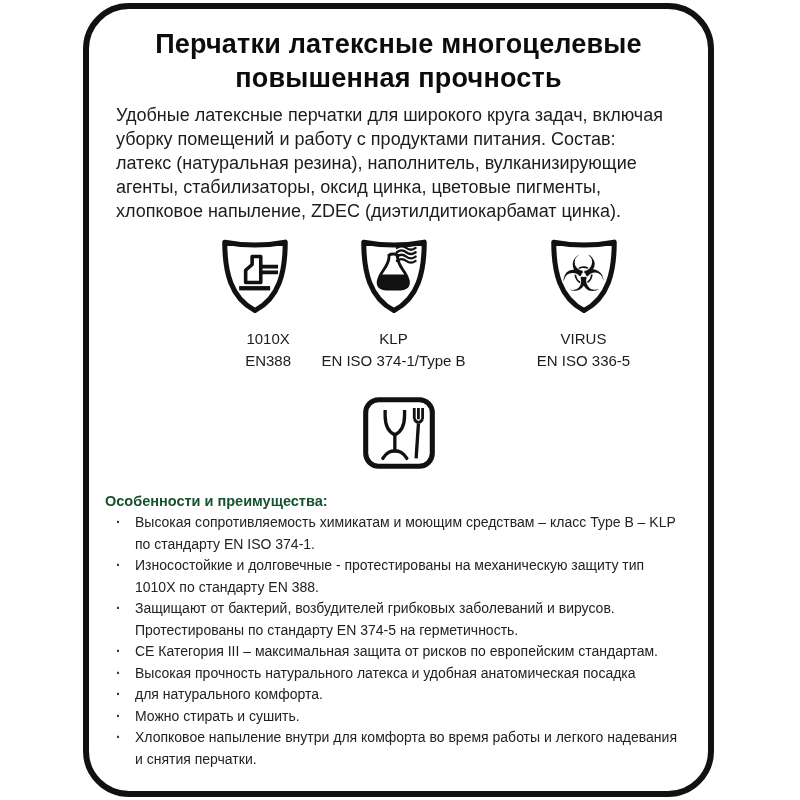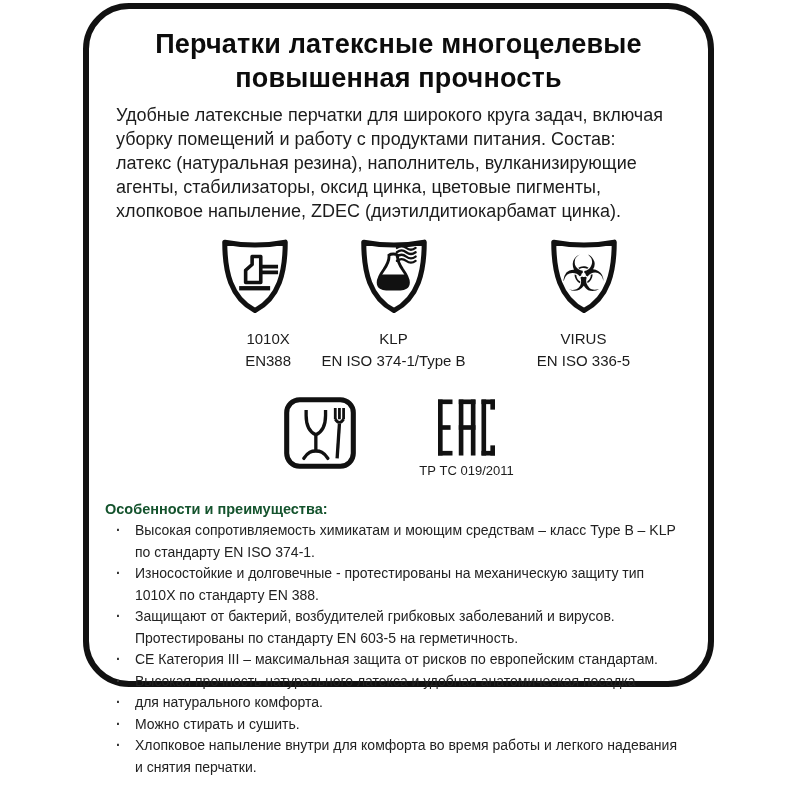--- a/index.html
+++ b/index.html
@@ -1,21 +1,21 @@
 <!DOCTYPE html>
 <html lang="ru"><head>
 <meta charset="utf-8">
 <style>
   html,body{margin:0;padding:0;}
   body{
     width:800px;height:800px;background:#ffffff;position:relative;overflow:hidden;
     font-family:"Liberation Sans","DejaVu Sans",sans-serif;color:#141414;
   }
   .card{
-    position:absolute;left:83px;top:3px;width:631px;height:684px;
+    position:absolute;left:83px;top:3px;width:631px;height:794px;
     box-sizing:border-box;border:6px solid #111111;border-radius:46px;
     background:#ffffff;
   }
   .title{
     margin:18px 10px 0;text-align:center;white-space:pre-line;
     font-size:27px;line-height:34px;font-weight:700;color:#0c0c0c;letter-spacing:.2px;
   }
   .desc{
     margin:8px 14px 0 27px;white-space:pre-line;
     font-size:18px;line-height:24px;color:#1c1c1c;
@@ -120,52 +120,32 @@
         <rect class="stroke" x="4" y="4" width="72" height="72" rx="14" stroke-width="5.5"></rect>
         <path class="stroke" stroke-width="3.6" d="M25 15 L25 21 Q25 37 35.5 42 Q46 37 46 21 L46 15"></path>
         <path class="stroke" stroke-width="3.6" d="M35.5 42 L35.5 60"></path>
         <path class="stroke" stroke-width="3.6" stroke-linecap="round" d="M22.5 67.5 C27 60 31 59.5 35.5 59.5 C40 59.5 44 60 48.5 67.5"></path>
         <path class="stroke" stroke-width="3" d="M56.5 13 L56.5 25 M61 13 L61 25 M65.5 13 L65.5 25"></path>
         <path class="stroke" stroke-width="3" d="M56.5 25 Q61 32 65.5 25"></path>
         <path class="stroke" stroke-width="3.6" d="M61 30 L58.5 67.5"></path>
       </svg>
     </div>
 
-    <div class="eac-block">
-      <svg width="57" height="57" viewBox="0 0 59 58">
-        <g fill="#111111">
-          <rect x="0" y="0" width="4.8" height="58"></rect>
-          <rect x="0" y="0" width="15" height="4.8"></rect>
-          <rect x="0" y="26.6" width="13" height="4.8"></rect>
-          <rect x="0" y="53.2" width="15" height="4.8"></rect>
-          <rect x="21.5" y="0" width="4.8" height="58"></rect>
-          <rect x="34" y="0" width="4.8" height="58"></rect>
-          <rect x="21.5" y="0" width="17.3" height="4.8"></rect>
-          <rect x="21.5" y="26.6" width="17.3" height="4.8"></rect>
-          <rect x="45" y="0" width="4.8" height="58"></rect>
-          <rect x="45" y="0" width="14" height="4.8"></rect>
-          <rect x="45" y="53.2" width="14" height="4.8"></rect>
-          <rect x="54.2" y="0" width="4.8" height="10.5"></rect>
-          <rect x="54.2" y="47.5" width="4.8" height="10.5"></rect>
-        </g>
-      </svg>
-      <div class="eac-caption">ТР ТС 019/2011</div>
-    </div>
 
   </div>
 
   <div class="features">
     <div class="features-heading">Особенности и преимущества:</div>
     <ul class="features-list">
         <li>Высокая сопротивляемость химикатам и моющим средствам – класс Type B – KLP
 по стандарту EN ISO 374-1.</li>
         <li>Износостойкие и долговечные - протестированы на механическую защиту тип
 1010X по стандарту EN 388.</li>
         <li>Защищают от бактерий, возбудителей грибковых заболеваний и вирусов.
-Протестированы по стандарту EN 603-5 на герметичность.</li>
+Протестированы по стандарту EN 374-5 на герметичность.</li>
         <li>CE Категория III – максимальная защита от рисков по европейским стандартам.</li>
         <li>Высокая прочность натурального латекса и удобная анатомическая посадка</li>
         <li>для натурального комфорта.</li>
         <li>Можно стирать и сушить.</li>
         <li>Хлопковое напыление внутри для комфорта во время работы и легкого надевания
 и снятия перчатки.</li>
       </ul>
   </div>
 
 </div>

